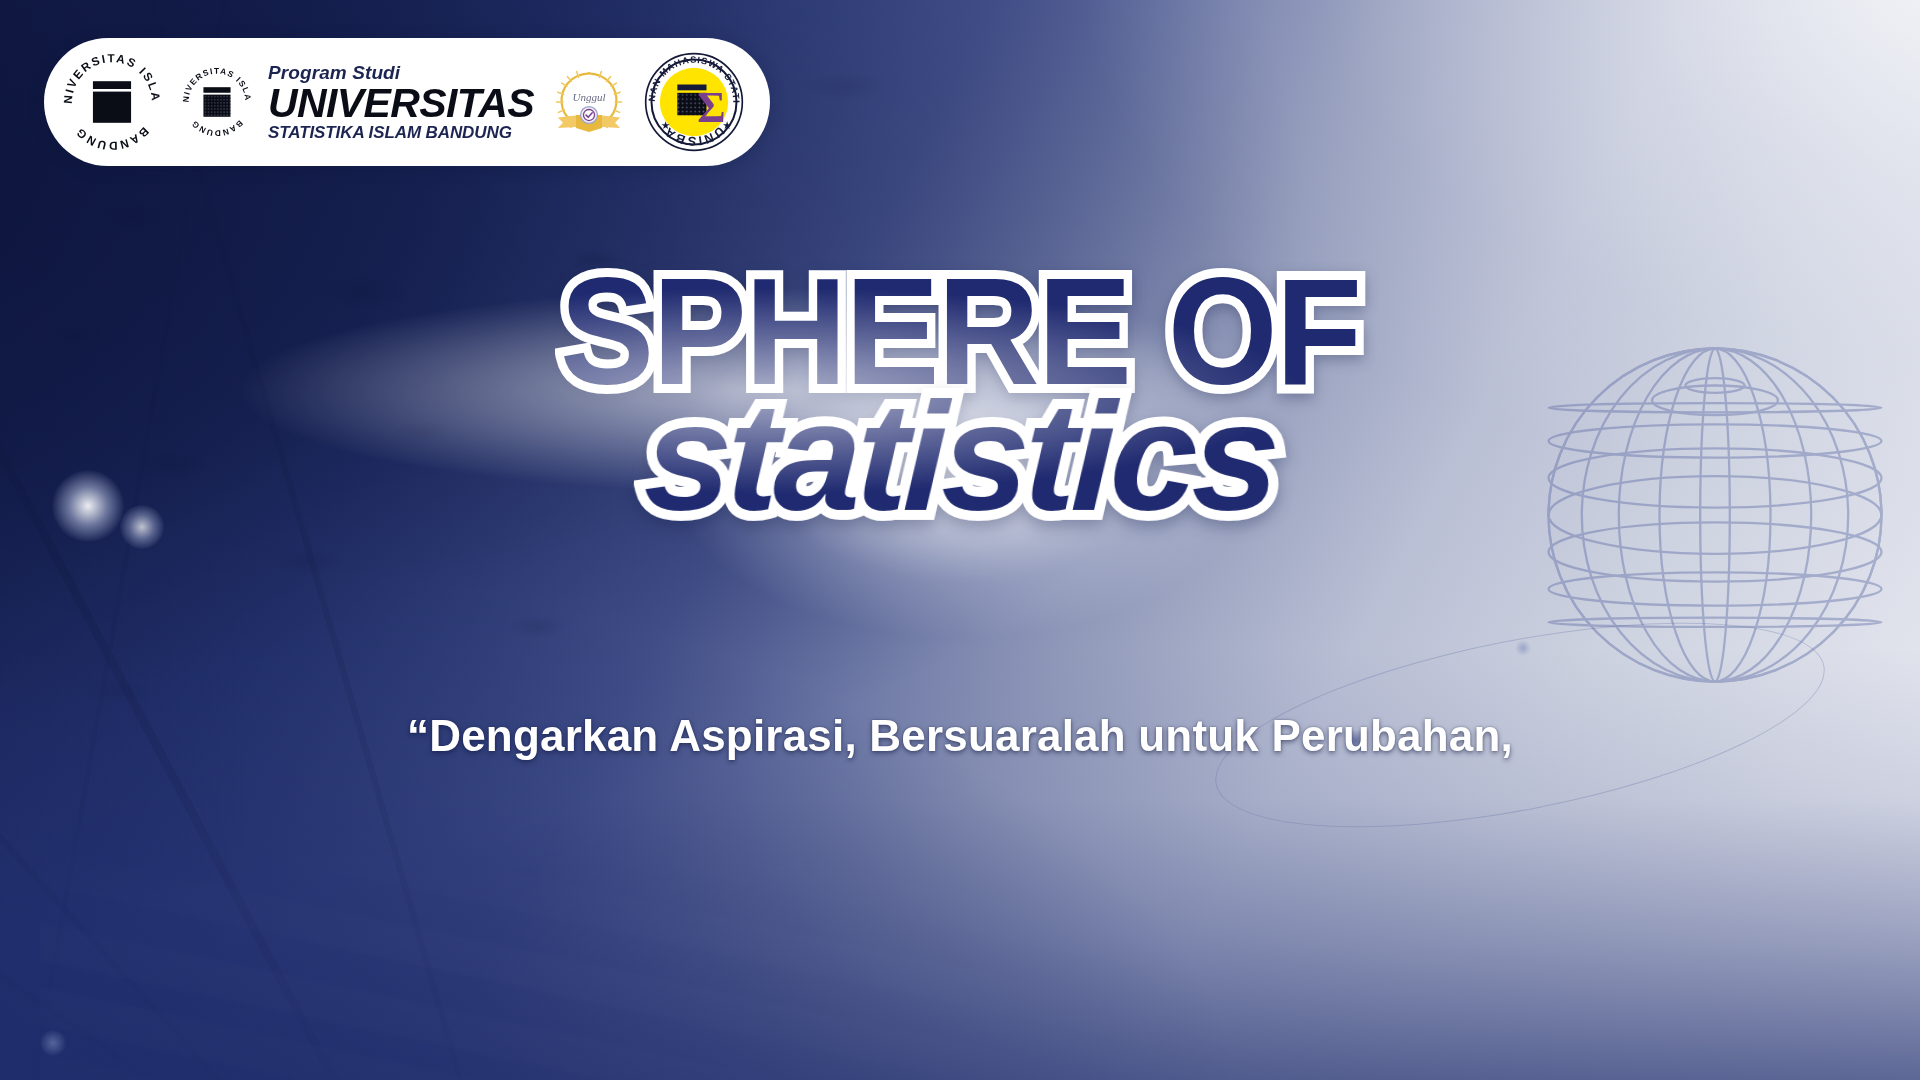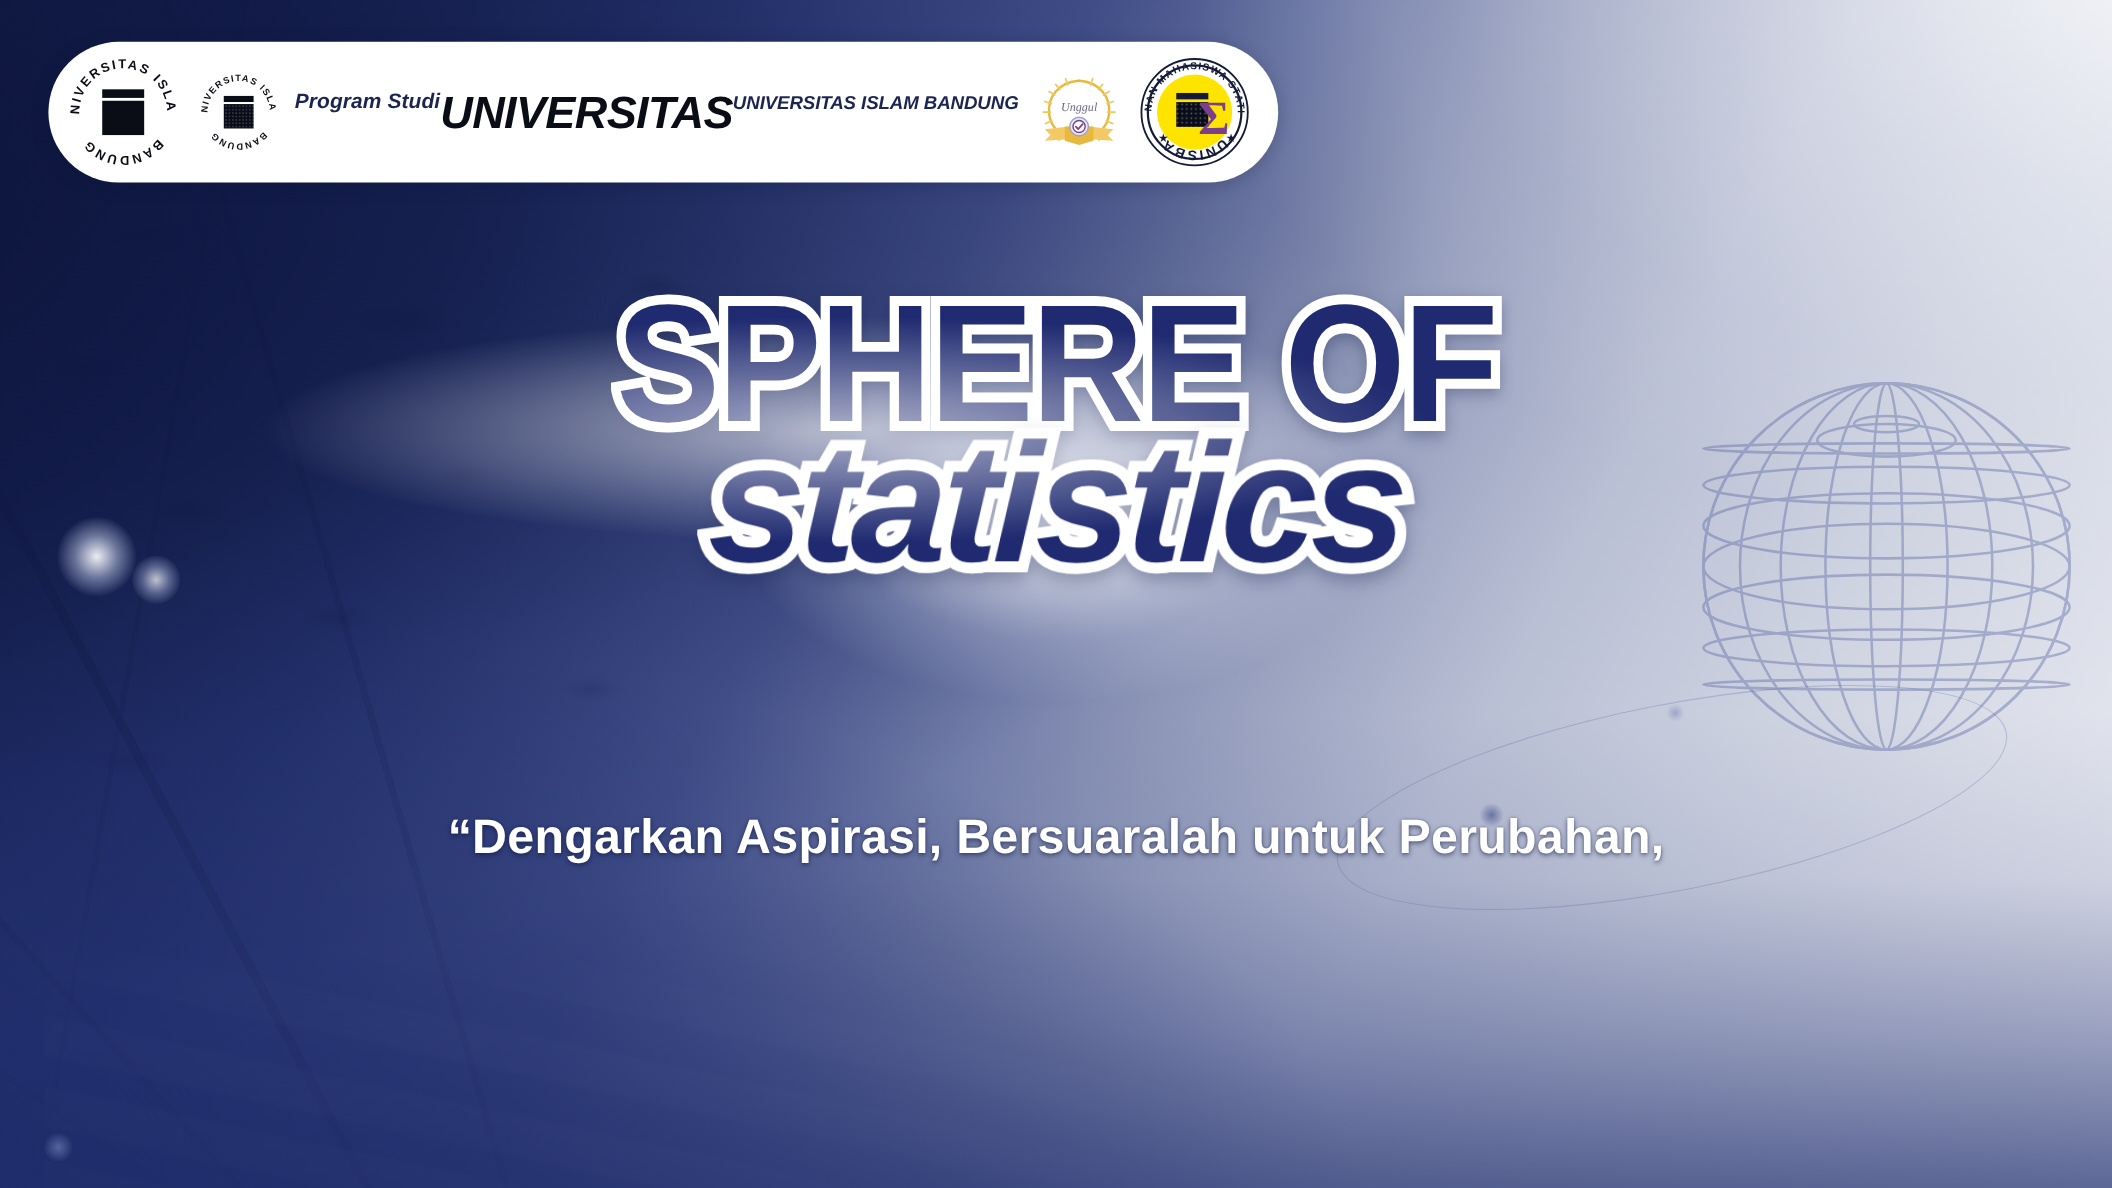--- a/index.html
+++ b/index.html
@@ -145,21 +145,21 @@
     background:#ffffff;
     border-radius:64px;
     display:flex; align-items:center; gap:16px;
     box-shadow:0 3px 16px rgba(10,18,48,.22);
     z-index:8;
   }
   .seal{ position:relative; flex:0 0 auto; }
   .seal svg{ display:block; }
 
   .prodi-block{
-    display:flex; flex-direction:row; justify-content:center;
+    display:flex; flex-direction:column; justify-content:center;
     line-height:1; margin-left:-2px;
   }
   .prodi-top{
     font-size:19px; font-weight:700; font-style:italic;
     color:#1c2552; letter-spacing:.1px; margin-bottom:2px;
   }
   .prodi-main{
     font-size:41px; font-weight:700; font-style:italic;
     color:#0b0d16; letter-spacing:-.6px; line-height:.95;
   }
@@ -208,21 +208,21 @@
   .glyph-sheen{
     position:absolute; inset:0;
     background:radial-gradient(42% 58% at 40% 48%, rgba(255,255,255,.62) 0%, rgba(255,255,255,.30) 34%, rgba(255,255,255,0) 66%);
     mix-blend-mode:screen;
     pointer-events:none;
   }
 
   
   .tagline{
     position:absolute;
-    left:0; right:0; top:733px;
+    left:0; right:0; top:708px;
     text-align:center;
     z-index:7;
     pointer-events:none;
   }
   .tagline-line{
     display:block;
     font-size:44px;
     font-weight:800;
     color:#ffffff;
     letter-spacing:.2px;
@@ -317,21 +317,21 @@
           <textPath href="#ringBotB" startOffset="50%" text-anchor="middle">BANDUNG</textPath>
         </text>
         <rect x="38" y="36" width="44" height="9" fill="#0b0d16"></rect>
         <rect x="38" y="48" width="44" height="36" fill="url(#dotsB)"></rect>
       </svg>
     </div>
 
     <div class="prodi-block">
       <div class="prodi-top">Program Studi</div>
       <div class="prodi-main">UNIVERSITAS</div>
-      <div class="prodi-sub">UNIVERSITAS ISLAM BANDUNG</div>
+      <div class="prodi-sub">STATISTIKA ISLAM BANDUNG</div>
     </div>
 
     <div class="seal">
       <svg width="78" height="78" viewBox="0 0 120 120" xmlns="http://www.w3.org/2000/svg">
         <g stroke="#e8b93f" stroke-width="3.4" fill="none" stroke-linecap="round">
           <path d="M60 16 C30 18 16 40 18 62 C20 82 36 96 60 100"></path>
           <path d="M60 16 C90 18 104 40 102 62 C100 82 84 96 60 100"></path>
         </g>
         <g stroke="#f0c85c" stroke-width="2.4" fill="none" stroke-linecap="round">
           <path d="M26 36 l-8 -5"></path>

